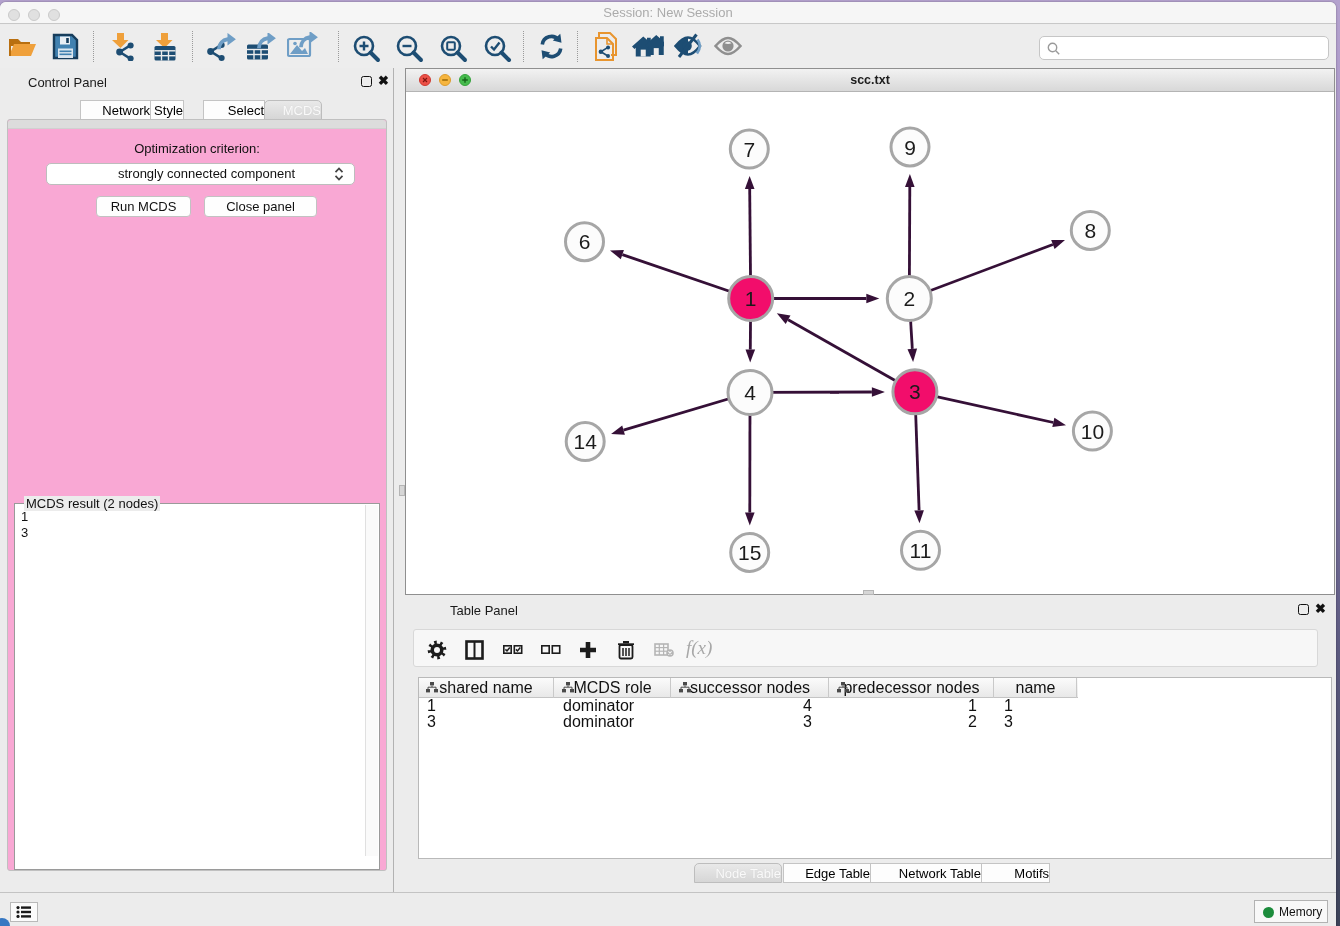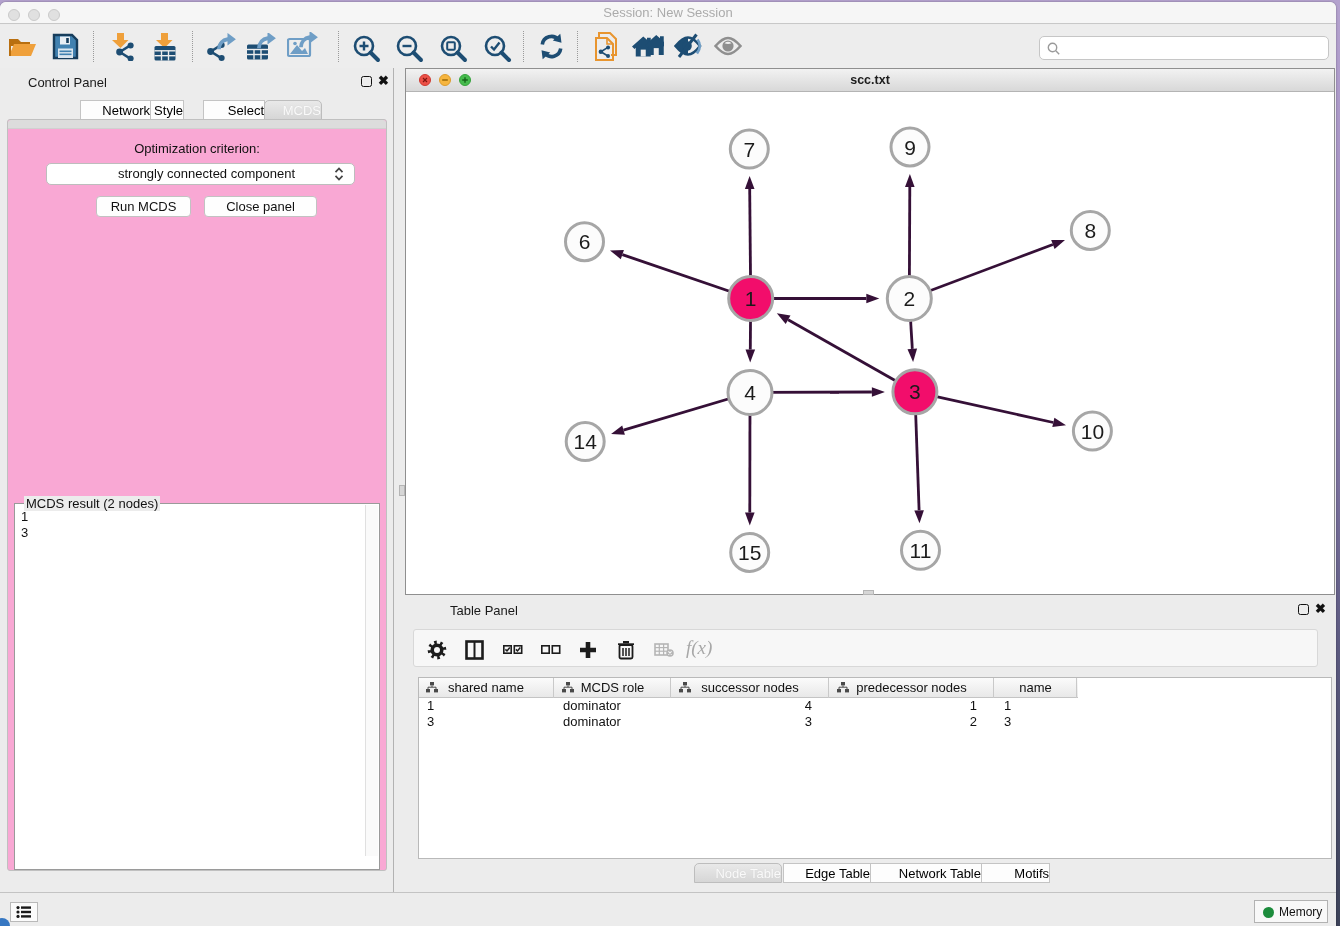--- a/index.html
+++ b/index.html
@@ -33,21 +33,21 @@
 
 #nw { position:absolute; left:405px; top:66px; width:930px; height:527px; border:1px solid #8f8f8f; background:#fff; }
 #nwtb { position:absolute; left:0; top:0; width:100%; height:23px; background:linear-gradient(180deg,#f2f2f2,#d8d8d8); border-bottom:1px solid #b4b4b4; }
 .mac { position:absolute; top:5px; width:12px; height:12px; border-radius:50%; }
 #nwtitle { position:absolute; top:4px; width:100%; text-align:center; font-size:12.5px; font-weight:bold; color:#1c1c1c; }
 #canvas { position:absolute; left:0px; top:23px; width:928px; height:502px; background:#fff; }
 
 #tp { position:absolute; left:395px; top:597px; width:941px; height:293px; background:#ececec; }
 #tphead .t { position:absolute; left:23px; top:4px; font-size:13px; color:#1a1a1a;margin-left:32px; }
 #tptools { position:absolute; left:18px; top:30px; width:905px; height:38px; background:#f7f7f7; border:1px solid #d8d8d8; border-radius:3px; }
-#tbl { position:absolute; left:23px; top:78px; width:914px; height:182px; background:#fff; border:1px solid #b9b9b9; font-size:13px; }
+#tbl { position:absolute; left:23px; top:78px; width:914px; height:182px; background:#fff; border:1px solid #b9b9b9; font-size:16px; }
 #thead { position:absolute; left:0; top:0; width:659px; height:20px; background:linear-gradient(180deg,#fbfbfb,#e8e8e8); border-bottom:1px solid #c4c4c4; }
 .th { position:absolute; top:0; height:20px; border-right:1px solid #c9c9c9; color:#111; text-align:center; line-height:20px; }
 .td { position:absolute; height:16px; color:#111; line-height:16px; }
 #btabs { position:absolute; left:0; top:264px; width:100%; height:21px; font-size:13px; }
 
 #sbar { position:absolute; left:0; top:890px; width:100%; height:34px; background:#ececec; border-top:1px solid #c3c3c3; }
 #listbtn { position:absolute; left:10px; top:9px; width:28px; height:20px; background:#fbfbfb; border:1px solid #b9b9b9; }
 #membtn { position:absolute; right:8px; top:7px; width:74px; height:23px; background:#f8f8f8; border:1px solid #b2b2b2; font-size:12px; color:#111; }
 #membtn .dot { position:absolute; left:8px; top:5.5px; width:11px; height:11px; border-radius:50%; background:#1c8c3c; }
 #membtn .t { position:absolute; left:24px; top:4px; }

